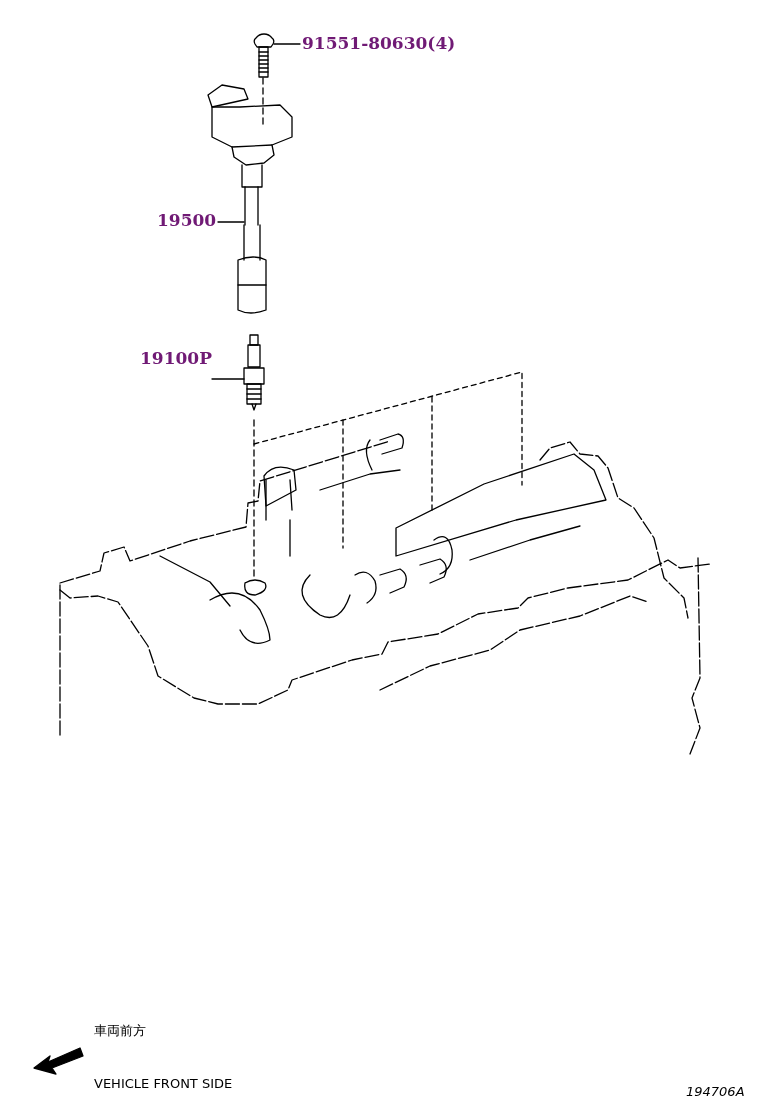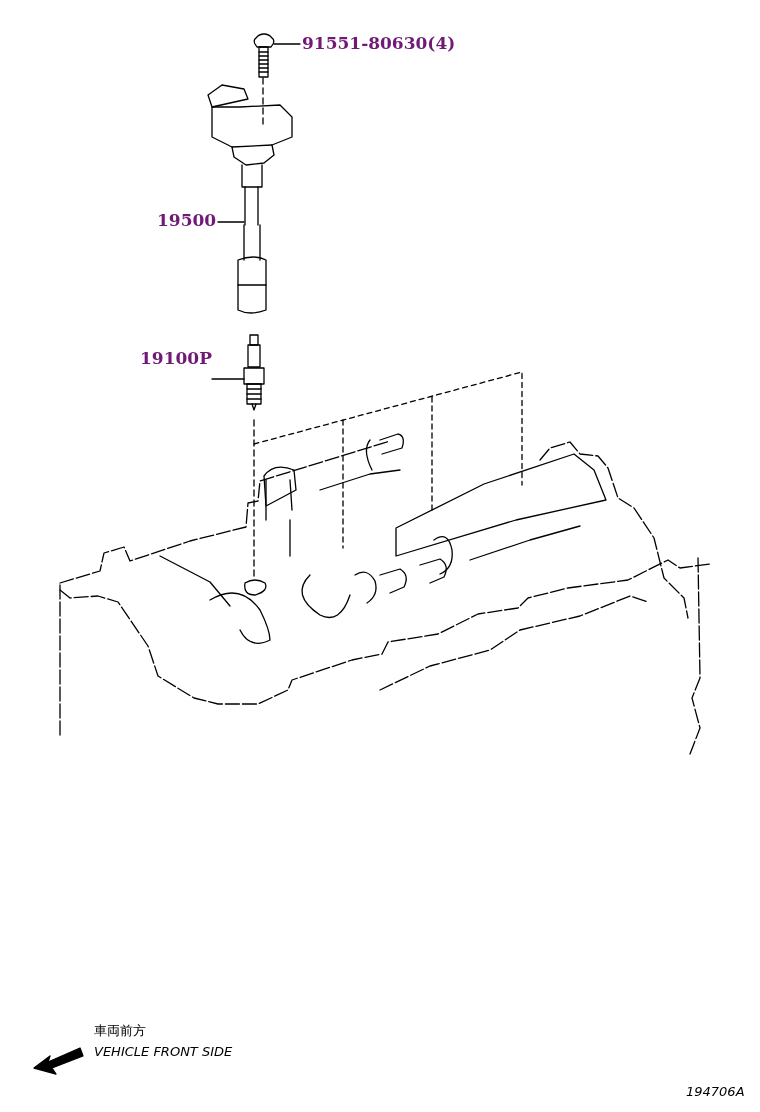--- a/index.html
+++ b/index.html
@@ -90,15 +90,15 @@
 
       <path d="M34 1068 L50 1056 L48 1062 L80 1048 L83 1056 L52 1068 L56 1074 Z" fill="#000" stroke="#000"></path>
     </g>
   </svg>
 
   <div class="label-part" style="left:302px; top:33px;">91551-80630(4)</div>
   <div class="label-part" style="left:157px; top:210px;">19500</div>
   <div class="label-part" style="left:140px; top:348px;">19100P</div>
 
   <div class="small-text" style="left:94px; top:1022px;">車両前方</div>
-  <div class="small-text" style="left:94px; top:1044px;font-style:italic;">VEHICLE FRONT SIDE</div>
+  <div class="small-text" style="left:94px; top:1076px;">VEHICLE FRONT SIDE</div>
   <div class="small-text" style="left:686px; top:1084px;font-style:italic;">194706A</div>
 </div>
 
 </body></html>

